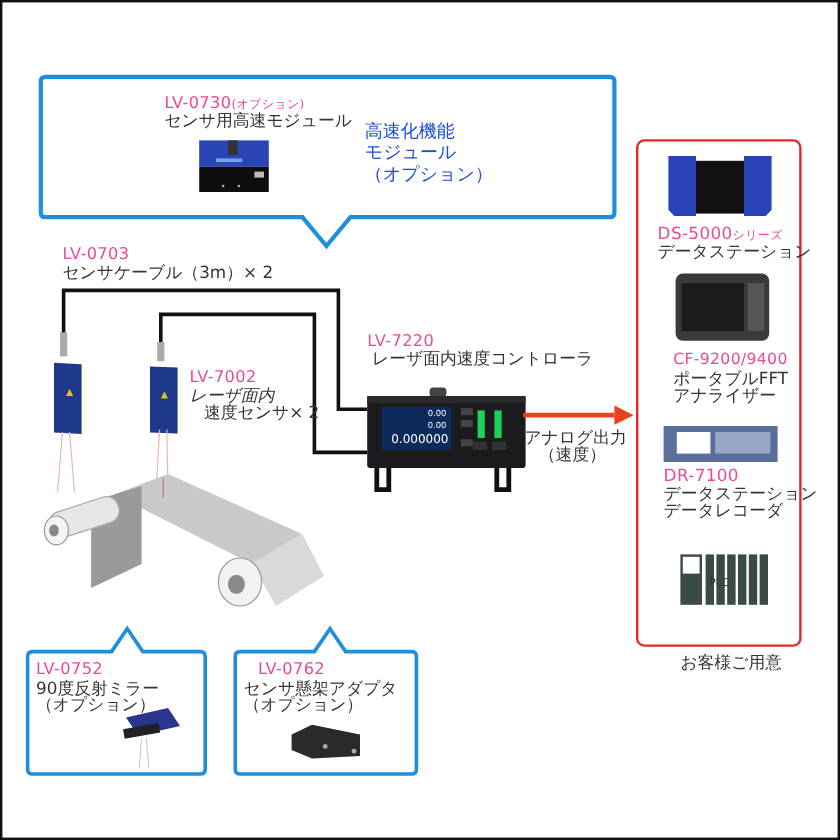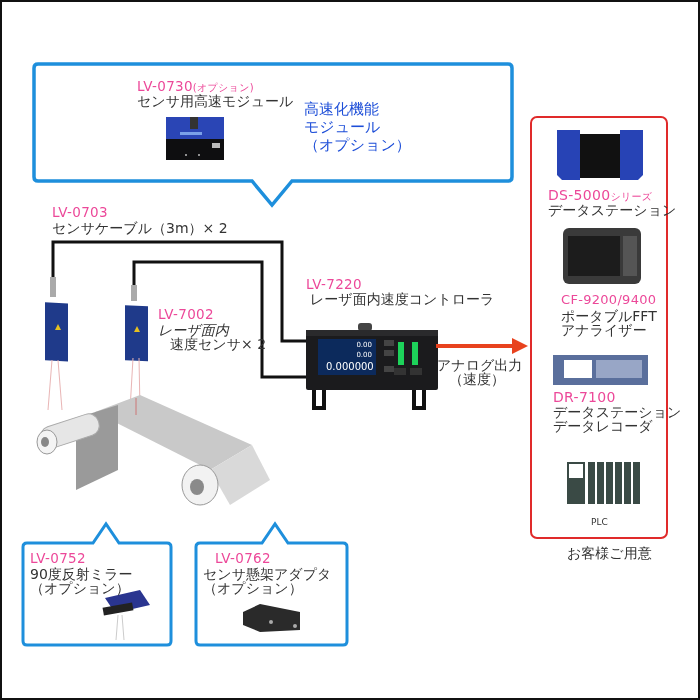--- a/index.html
+++ b/index.html
@@ -160,21 +160,21 @@
 <div class="abs sub" style="left:548px;top:204px;">データステーション</div>
 
 <div class="abs model" style="left:561px;top:292px;font-size:13px;">CF-9200/9400</div>
 <div class="abs sub" style="left:561px;top:310px;">ポータブルFFT</div>
 <div class="abs sub" style="left:561px;top:324px;">アナライザー</div>
 
 <div class="abs model" style="left:553px;top:389px;font-size:14px;">DR-7100</div>
 <div class="abs sub" style="left:553px;top:406px;">データステーション</div>
 <div class="abs sub" style="left:553px;top:420px;">データレコーダ</div>
 
-<div class="abs sub" style="left:591px;top:516px;font-size:9px;text-align:center;">PLC</div>
+<div class="abs sub" style="left:591px;top:480px;font-size:9px;text-align:center;">PLC</div>
 
 <div class="abs sub" style="left:567px;top:547px;">お客様ご用意</div>
 
 <div class="abs model" style="left:30px;top:550px;">LV-0752</div>
 <div class="abs sub" style="left:30px;top:568px;">90度反射ミラー</div>
 <div class="abs sub" style="left:30px;top:582px;">（オプション）</div>
 
 <div class="abs model" style="left:203px;top:550px;margin-left:12px;">LV-0762</div>
 <div class="abs sub" style="left:203px;top:568px;">センサ懸架アダプタ</div>
 <div class="abs sub" style="left:203px;top:582px;">（オプション）</div>

